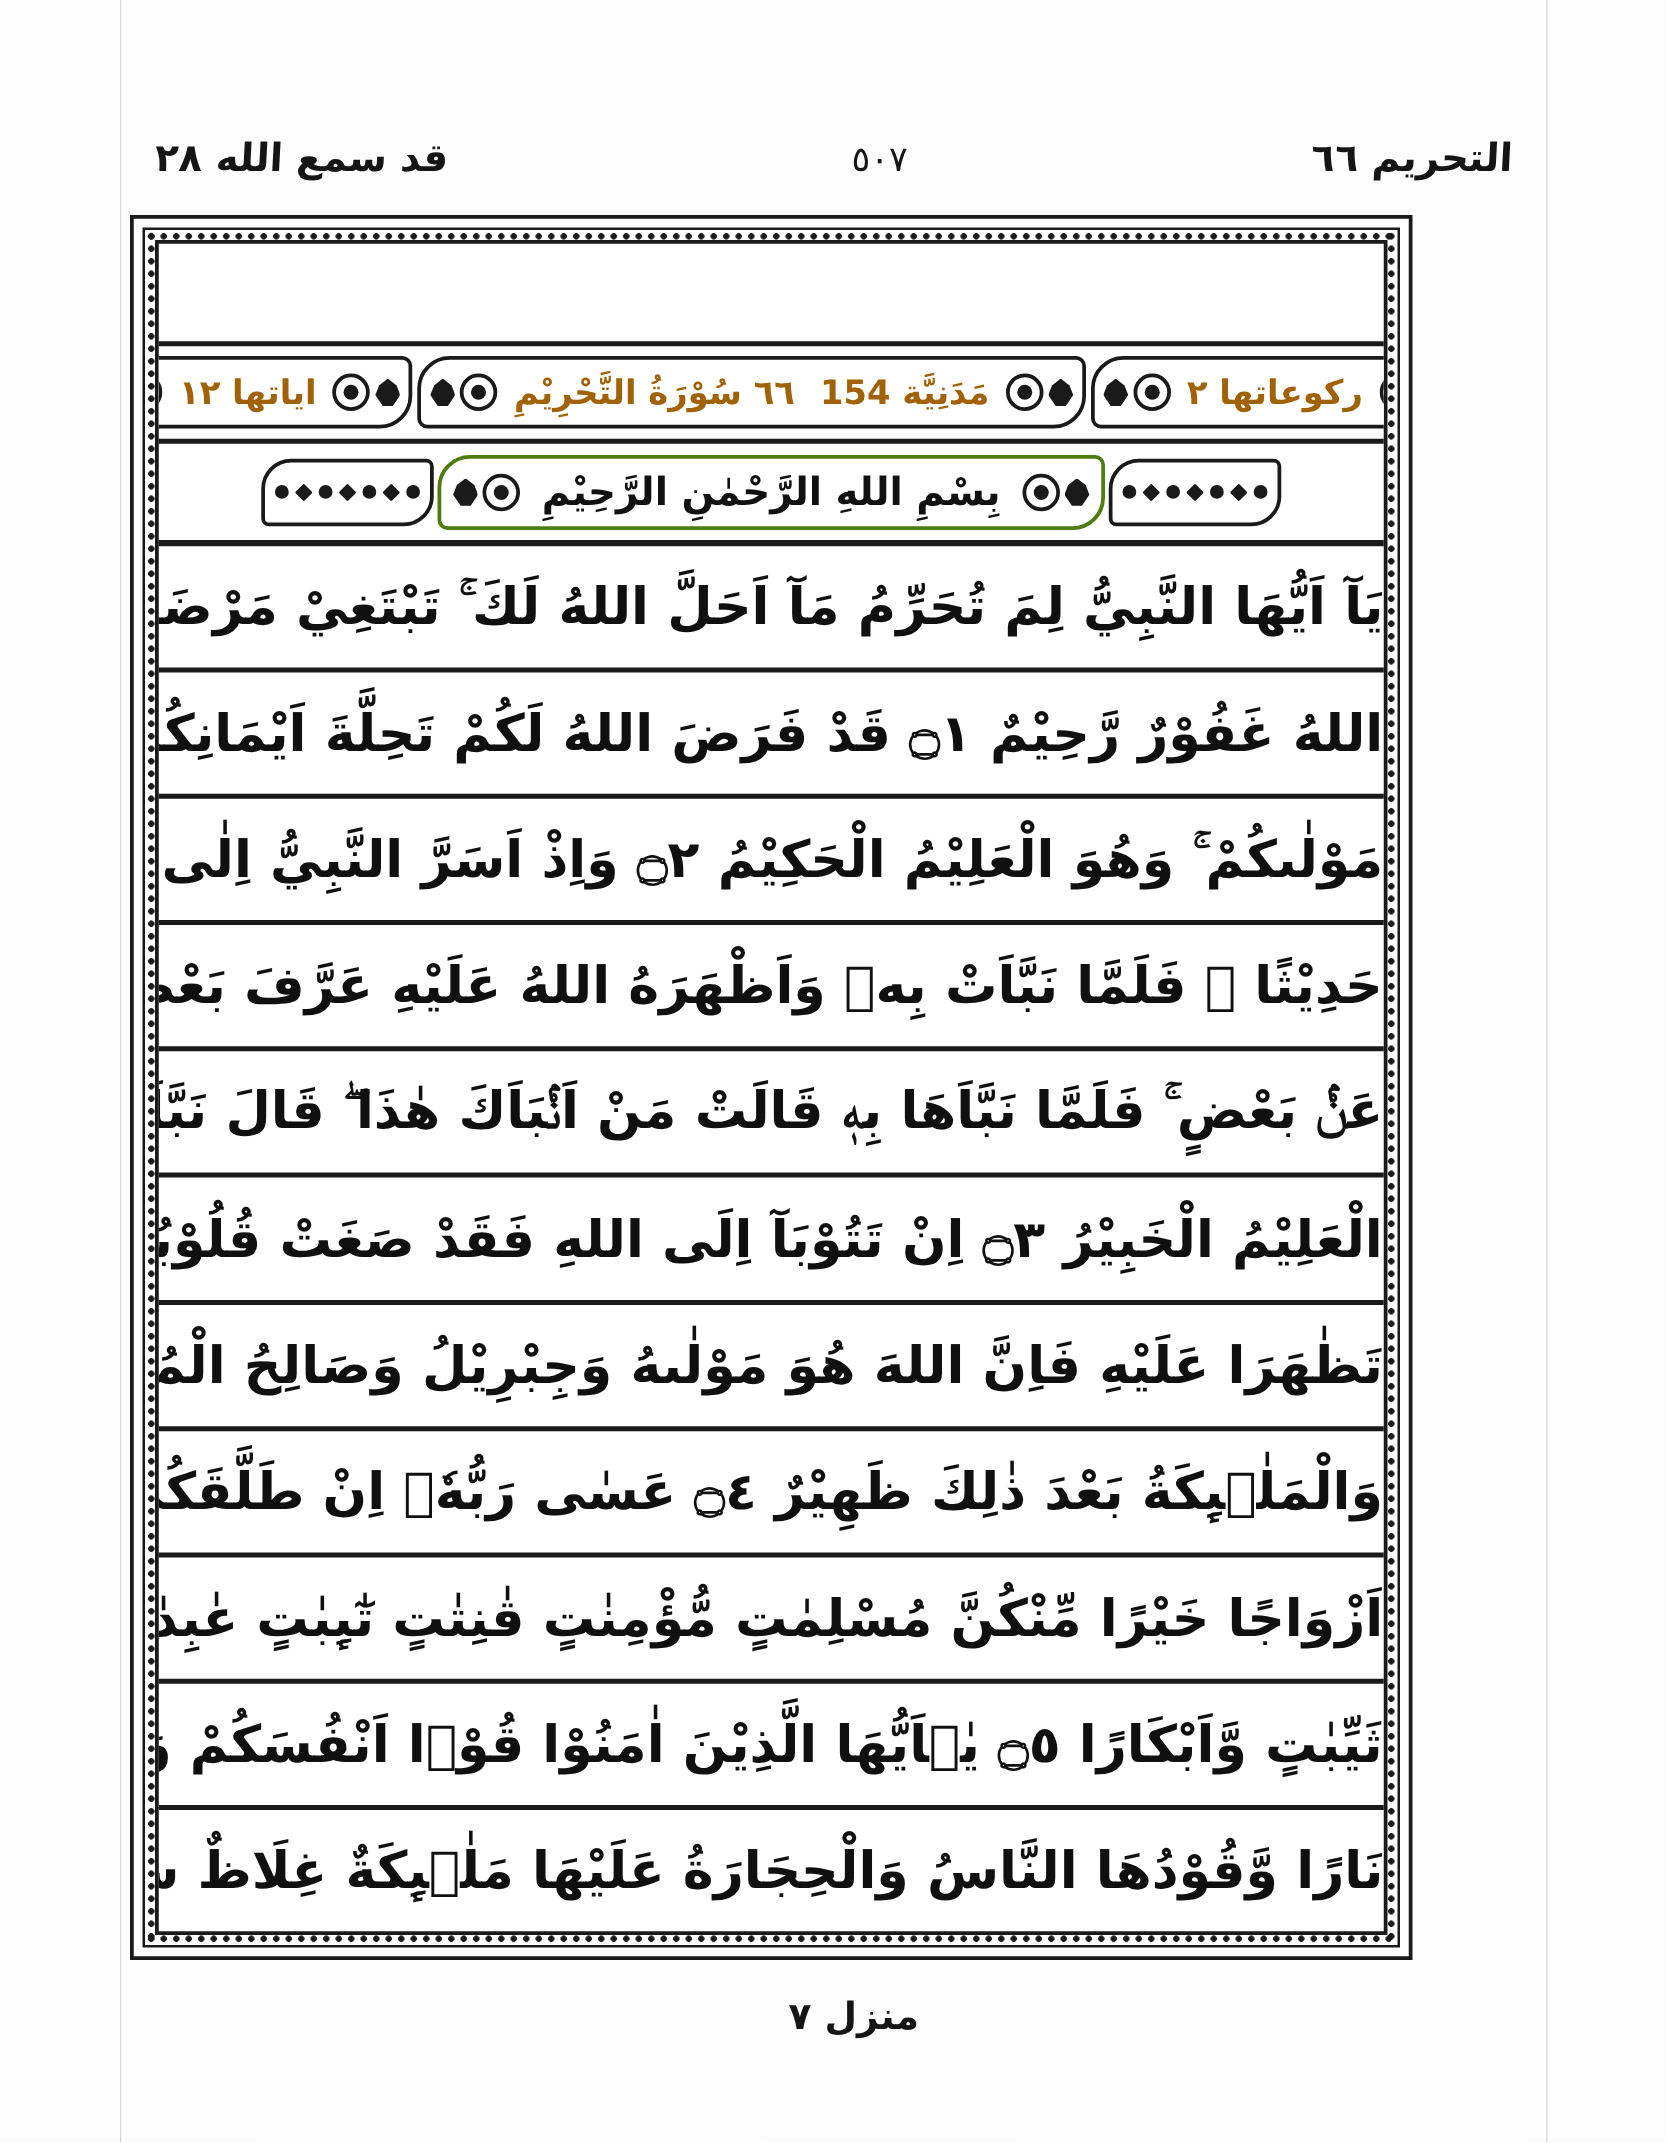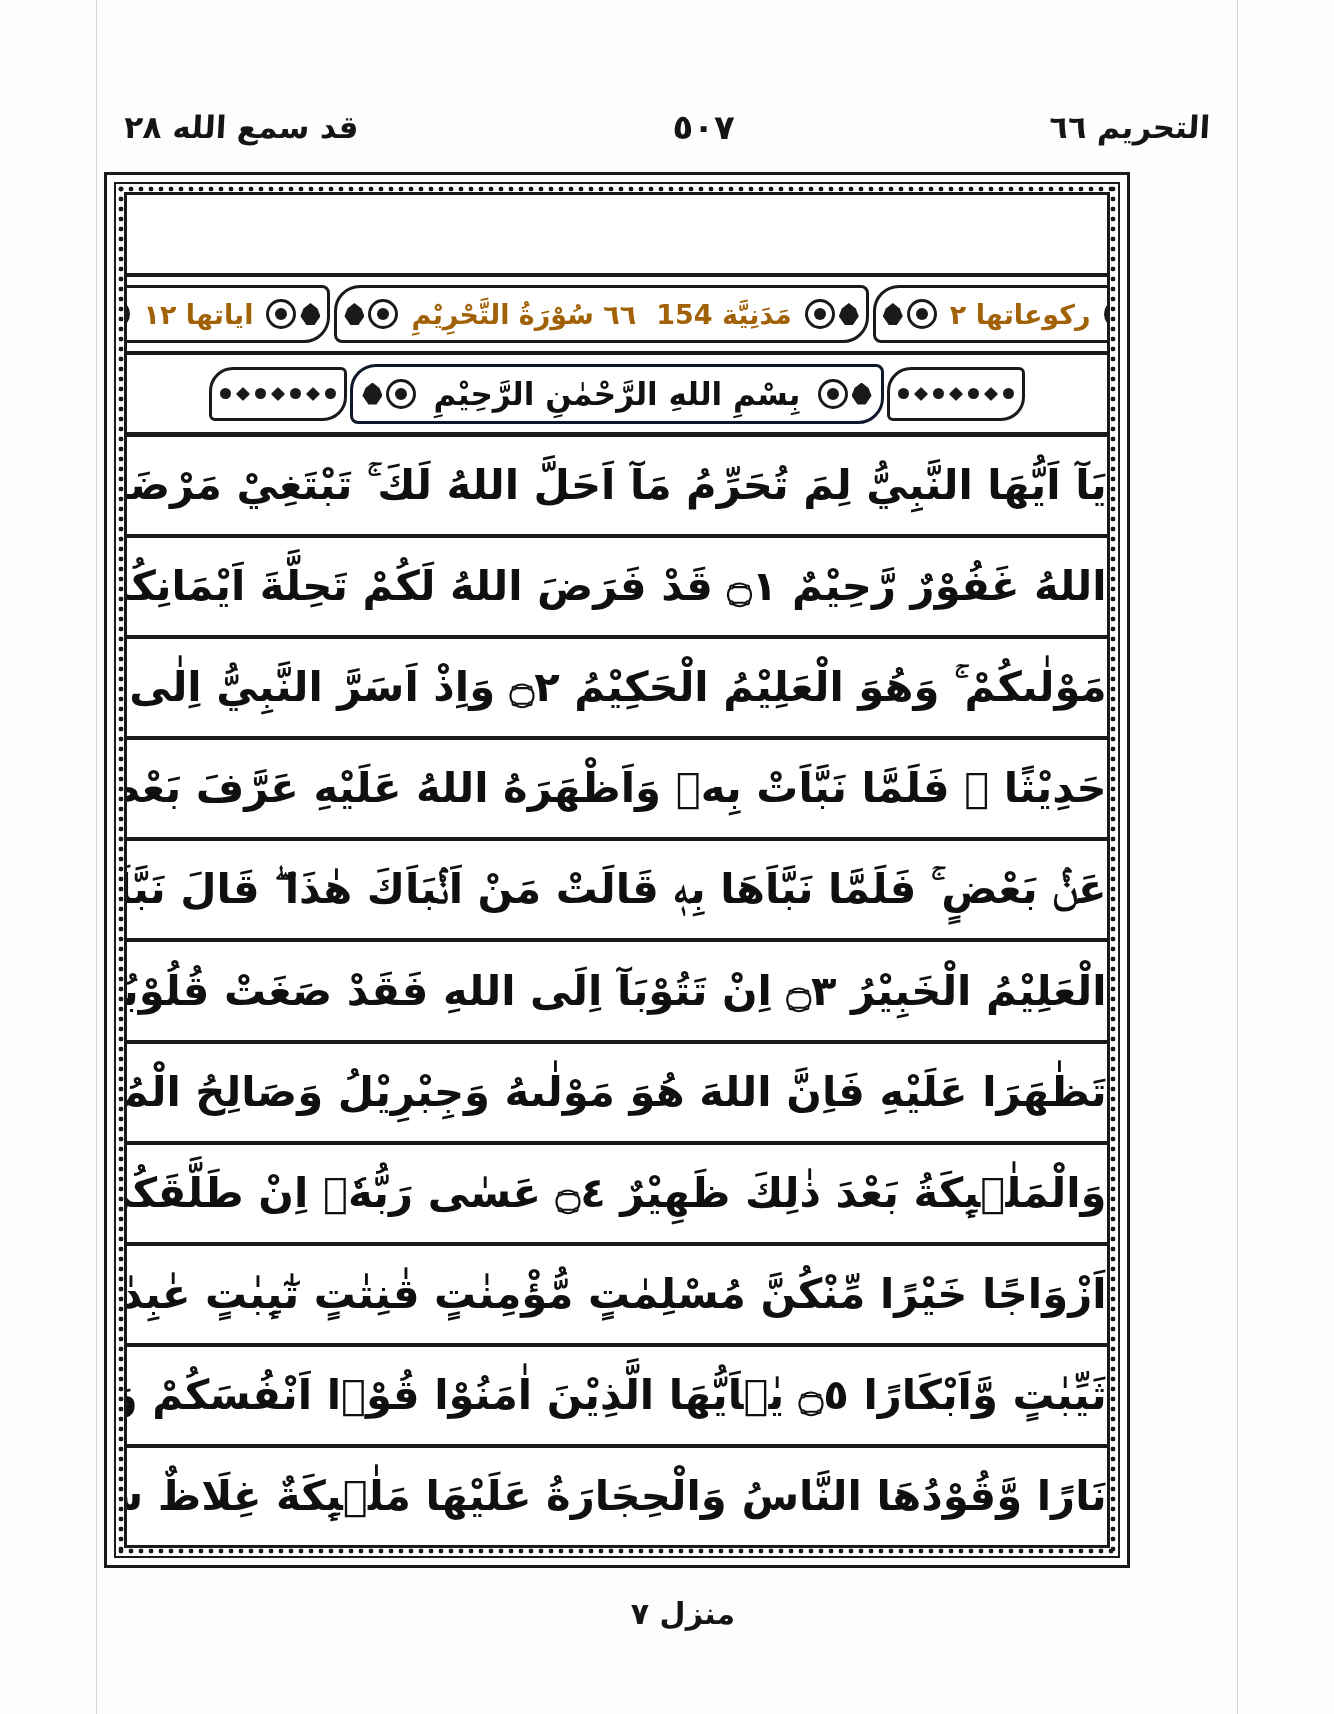--- a/index.html
+++ b/index.html
@@ -47,22 +47,22 @@
     font-family: "DejaVu Sans", "Liberation Sans", sans-serif;
     font-size: 31px;
     font-weight: 700;
     color: #151515;
     white-space: nowrap;
     letter-spacing: -1px;
     transform: skewX(-3deg);
   }
   .hdr-juz   { padding-left: 24px; }
   .hdr-page  {
-    font-size: 34px;
-    font-weight: 700;
+    font-size: 28px;
+    font-weight: 400;
     letter-spacing: 2px;
     transform: none;
   }
   .hdr-surah { padding-right: 24px; }
 
   
   .frame-outer {
     position: absolute;
     top: 172px;
     left: 104px;
@@ -166,21 +166,21 @@
     align-items: center;
     justify-content: center;
     direction: rtl;
     padding: 0 6px;
     overflow: hidden;
   }
   .bismillah-box {
     display: flex;
     align-items: center;
     height: 60px;
-    border: 3px solid #0f172a;
+    border: 3px solid #4d7c0f;
     border-radius: 26px 8px 26px 8px;
     padding: 0 8px;
     background: #fff;
   }
   .bismillah-text {
     font-size: 31px;
     font-weight: 700;
     color: #111;
     padding: 0 14px;
     white-space: nowrap;

